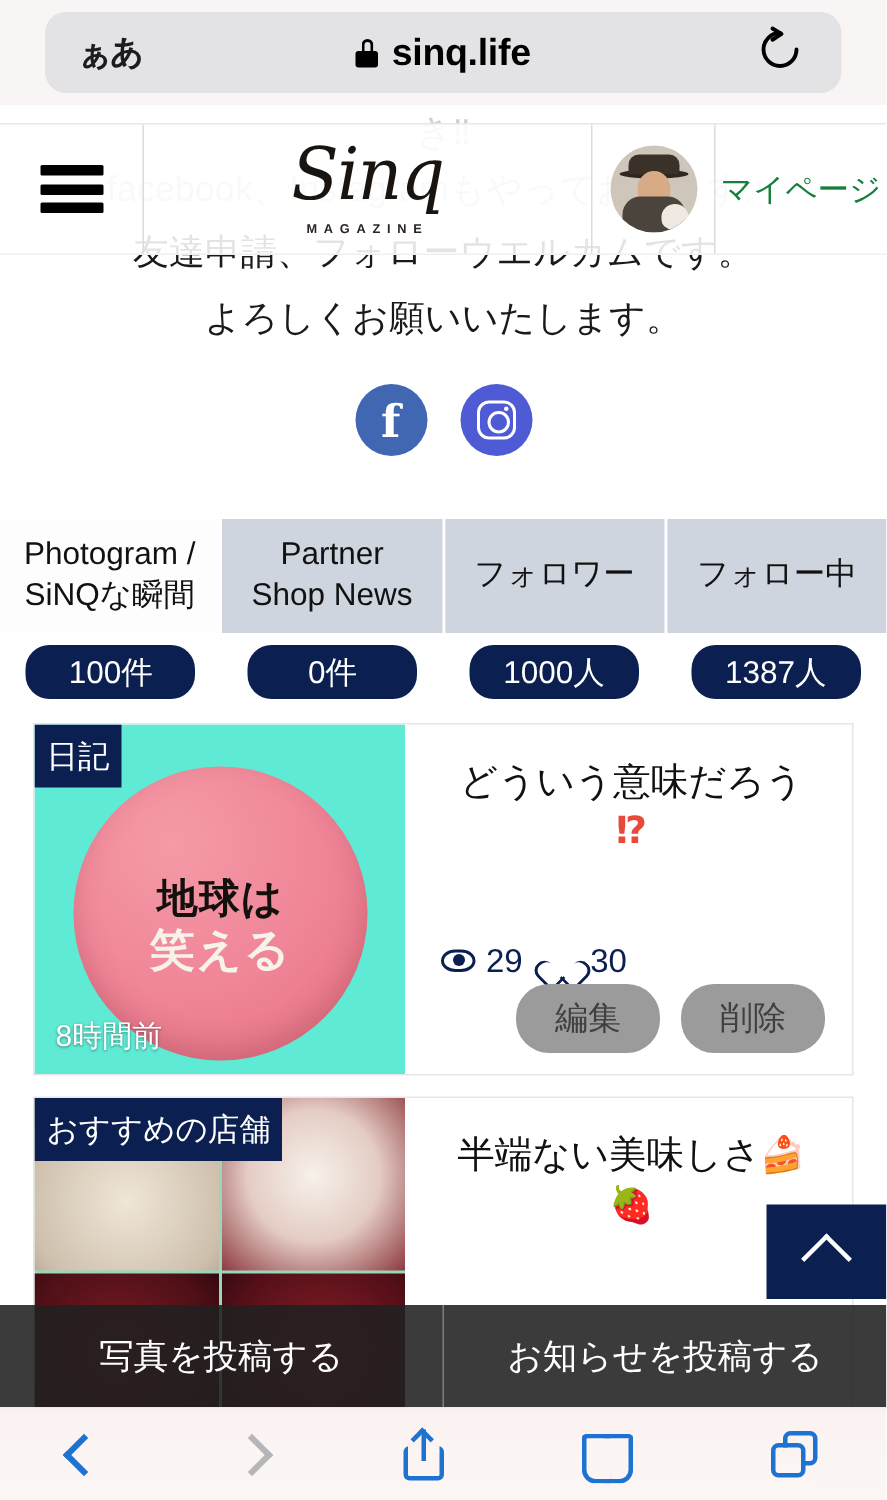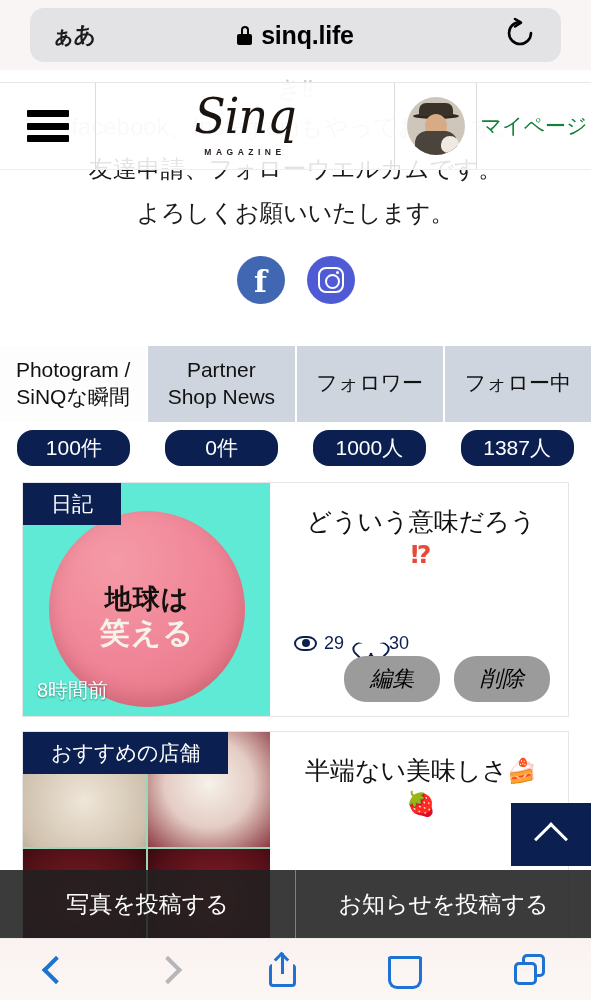--- a/index.html
+++ b/index.html
@@ -153,21 +153,21 @@
 
   
   .cards { margin-top:16px; padding:0 22px; }
   .card {
     display:flex; background:#fff; border:1px solid #e6e6e6;
     margin-bottom:14px; height:235px; overflow:hidden;
   }
   .card-thumb { width:247px; position:relative; flex:none; overflow:hidden; }
   .cat-badge {
     position:absolute; top:0; left:0; background:#0b2050; color:#fff;
-    font-size:21px; padding:7px 28px; z-index:3;
+    font-size:21px; padding:7px 8px; z-index:3;
   }
   .time-ago {
     position:absolute; left:14px; bottom:12px; color:#fff; font-size:20px;
     z-index:3; text-shadow:0 1px 2px rgba(0,0,0,.45);
   }
   
   .photo-badge { position:absolute; inset:0; background:#5eead4; }
   .photo-badge .disc {
     position:absolute; top:28px; left:26px; width:196px; height:196px;
     border-radius:50%;
@@ -193,21 +193,21 @@
   .pc4 { background:radial-gradient(circle at 55% 45%, #8a1f28 0%, #530f18 70%, #2c080c 100%); }
 
   .card-body { flex:1; padding:22px 20px 12px 24px; position:relative; }
   .card-title {
     font-size:25px; line-height:1.35; color:#111;
   }
   .card-title .bang { color:#e8493a; font-weight:bold; }
   .stats {
     position:absolute; left:24px; bottom:62px;
     display:flex; align-items:center; gap:16px;
-    font-size:18px; color:#0b2050;
+    font-size:22px; color:#0b2050;
   }
   .stat { display:flex; align-items:center; gap:7px; }
   .eye-ic { width:23px; height:15px; position:relative; }
   .eye-ic::before {
     content:""; position:absolute; inset:0;
     border:2.2px solid #0b2050; border-radius:50% 50% 50% 50%/60% 60% 60% 60%;
   }
   .eye-ic::after {
     content:""; position:absolute; top:3.3px; left:7.6px; width:8px; height:8px;
     background:#0b2050; border-radius:50%;
@@ -220,24 +220,23 @@
     border:2.2px solid #0b2050; border-radius:11px 11px 0 0;
   }
   .heart-ic::before { left:0; border-right:none;
     transform:rotate(-45deg); transform-origin:100% 100%; }
   .heart-ic::after { right:0; border-left:none;
     transform:rotate(45deg); transform-origin:0 100%; }
   .card-actions {
     position:absolute; right:18px; bottom:14px; display:flex; gap:14px;
   }
   .act-btn {
-    background:#9b9b9b; color:#000000; border:none; border-radius:22px;
+    background:#9b9b9b; color:#404040; border:none; border-radius:22px;
     font-size:22px; padding:8px 26px;
     font-family:"Liberation Sans","DejaVu Sans",sans-serif;
-    font-style:italic;
   }
   .cake-emoji { font-size:24px; }
 
   
   .to-top {
     position:absolute; right:0; top:733px; width:80px; height:63px;
     background:#0b2050; display:flex; align-items:center; justify-content:center;
     z-index:25;
   }
   .chev-up {

